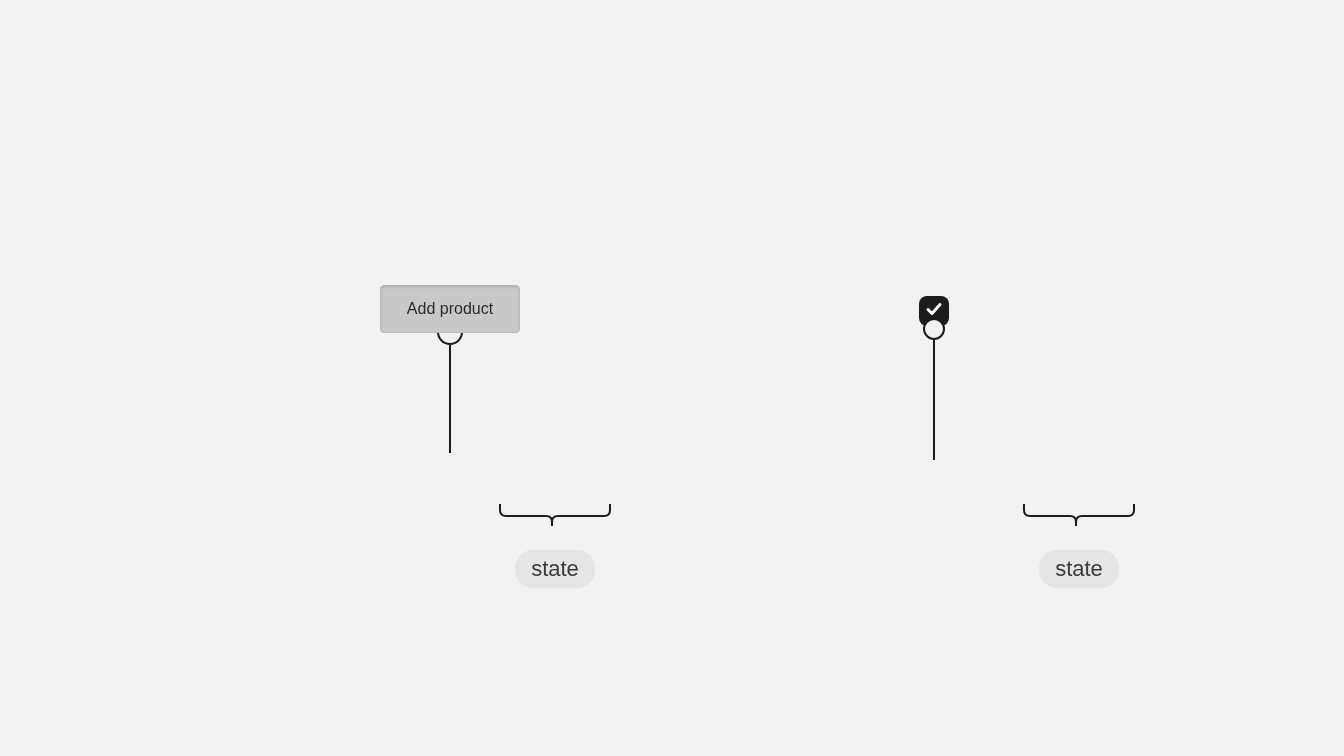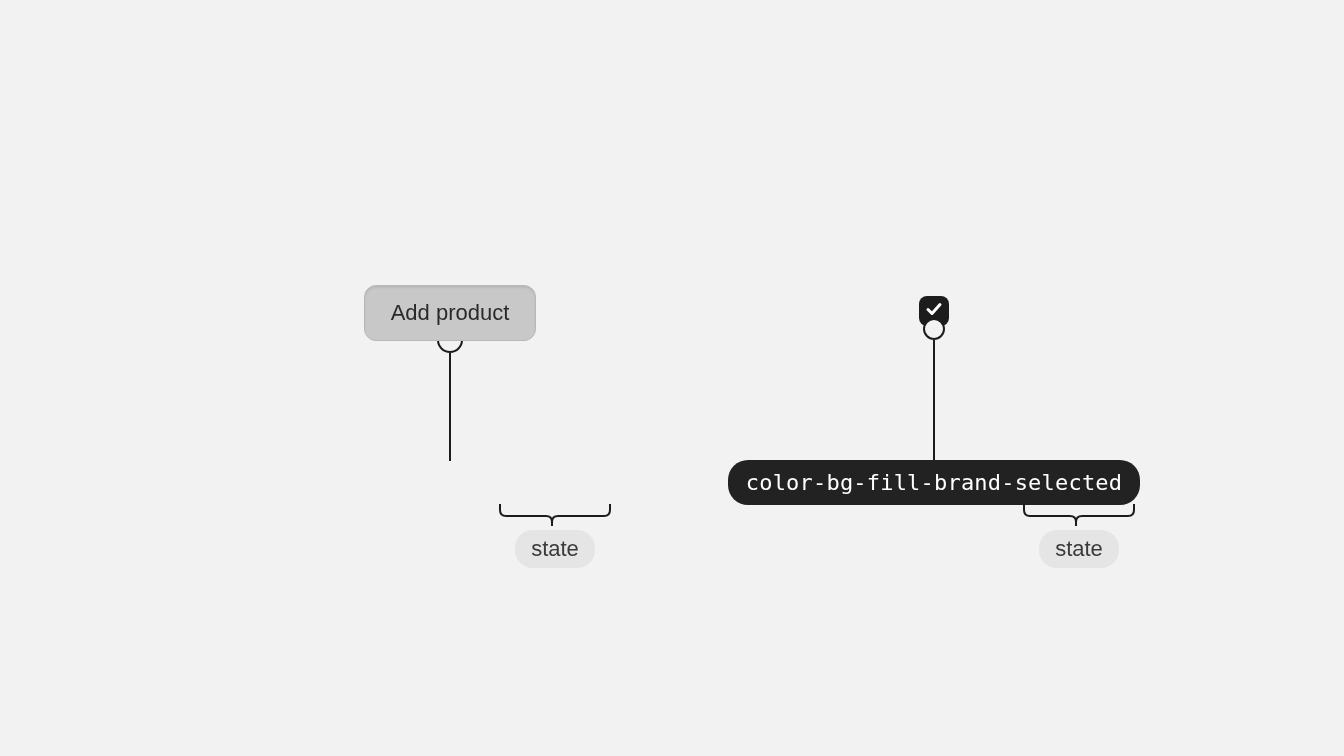--- a/index.html
+++ b/index.html
@@ -28,23 +28,23 @@
       width: 350px;
     }
     .group-right {
       left: 715px;
       top: 296px;
       width: 438px;
     }
     .button-pill {
       background: #c8c8c8;
       border: 1px solid #b8b8b8;
-      border-radius: 12px;
+      border-radius: 4px;
       padding: 14px 26px;
-      font-size: 22px;
+      font-size: 16px;
       font-weight: 500;
       color: #2a2a2a;
       box-shadow: inset 0 2px 2px rgba(0,0,0,0.08), 0 0 0 0 rgba(0,0,0,0);
       position: relative;
       display: inline-block;
     }
     .checkbox {
       width: 30px;
       height: 30px;
       background: #1c1c1c;
@@ -104,21 +104,21 @@
     }
     .bracket svg {
       display: block;
     }
     .state-pill {
       background: #e5e5e5;
       color: #3a3a3a;
       font-size: 22px;
       padding: 6px 16px;
       border-radius: 18px;
-      margin-top: 6px;
+      margin-top: 26px;
       display: inline-block;
     }
     .below-holder {
       position: absolute;
       display: flex;
       flex-direction: column;
       align-items: center;
     }
   </style>
 </head>
@@ -150,23 +150,20 @@
     <span>
       <svg viewBox="0 0 20 20" width="20" height="20">
         <path d="M4 10.5 L8 14.5 L16 5.5" stroke="#ffffff" stroke-width="3" fill="none" stroke-linecap="round" stroke-linejoin="round"></path>
       </svg>
     </span>
   </div>
   <div class="connector-wrap checkbox-connector">
     <div class="circle-marker small"></div>
     <div class="vline right"></div>
   </div>
-  <div class="token-pill">
-    <span>color-bg-fill-brand-selected</span>
-  </div>
 </div>
 
 <div class="below-holder" style="left: 1022px; top: 504px; width: 114px;">
   <div class="bracket">
     <svg width="114" height="22" viewBox="0 0 114 22" fill="none">
       <path d="M2 0 V6 Q2 12 8 12 H48 Q54 12 54 18 V22 M112 0 V6 Q112 12 106 12 H60 Q54 12 54 18 V22 M54 18 Q54 12 60 12" stroke="#1c1c1c" stroke-width="2" fill="none"></path>
     </svg>
   </div>
   <div class="state-pill">
     <span>state</span>

